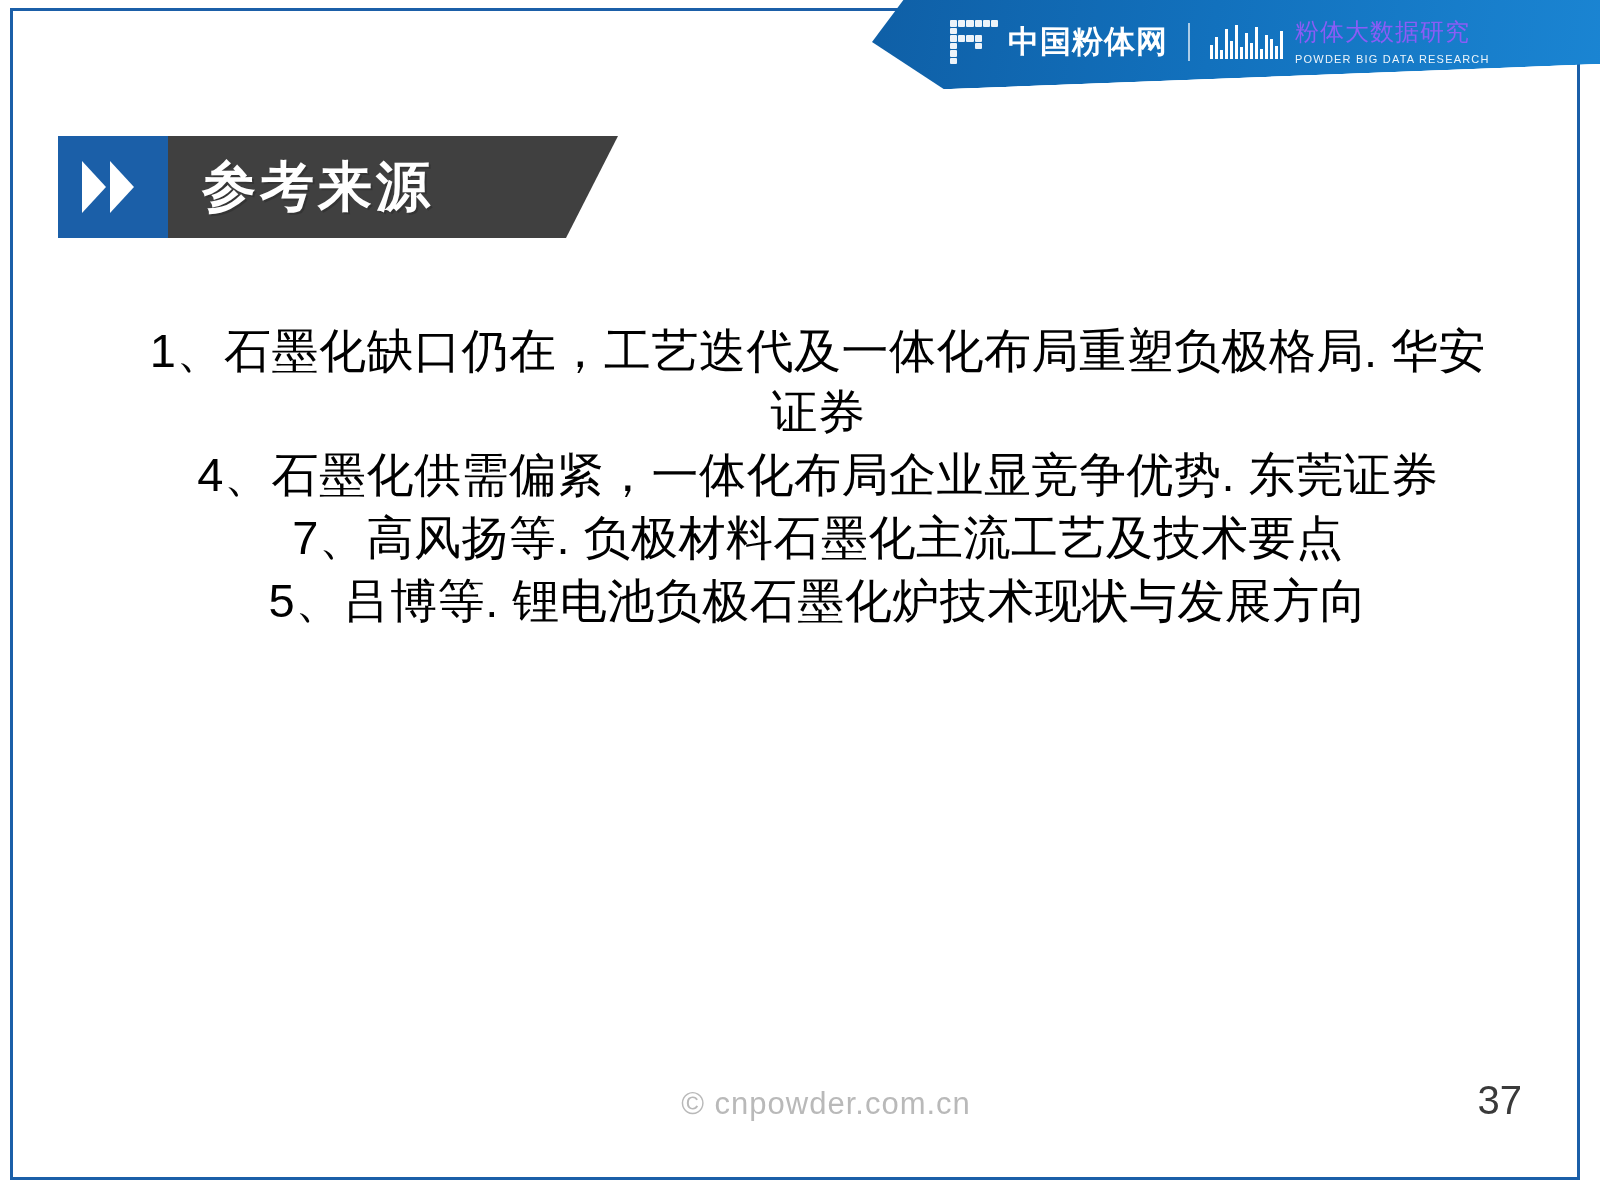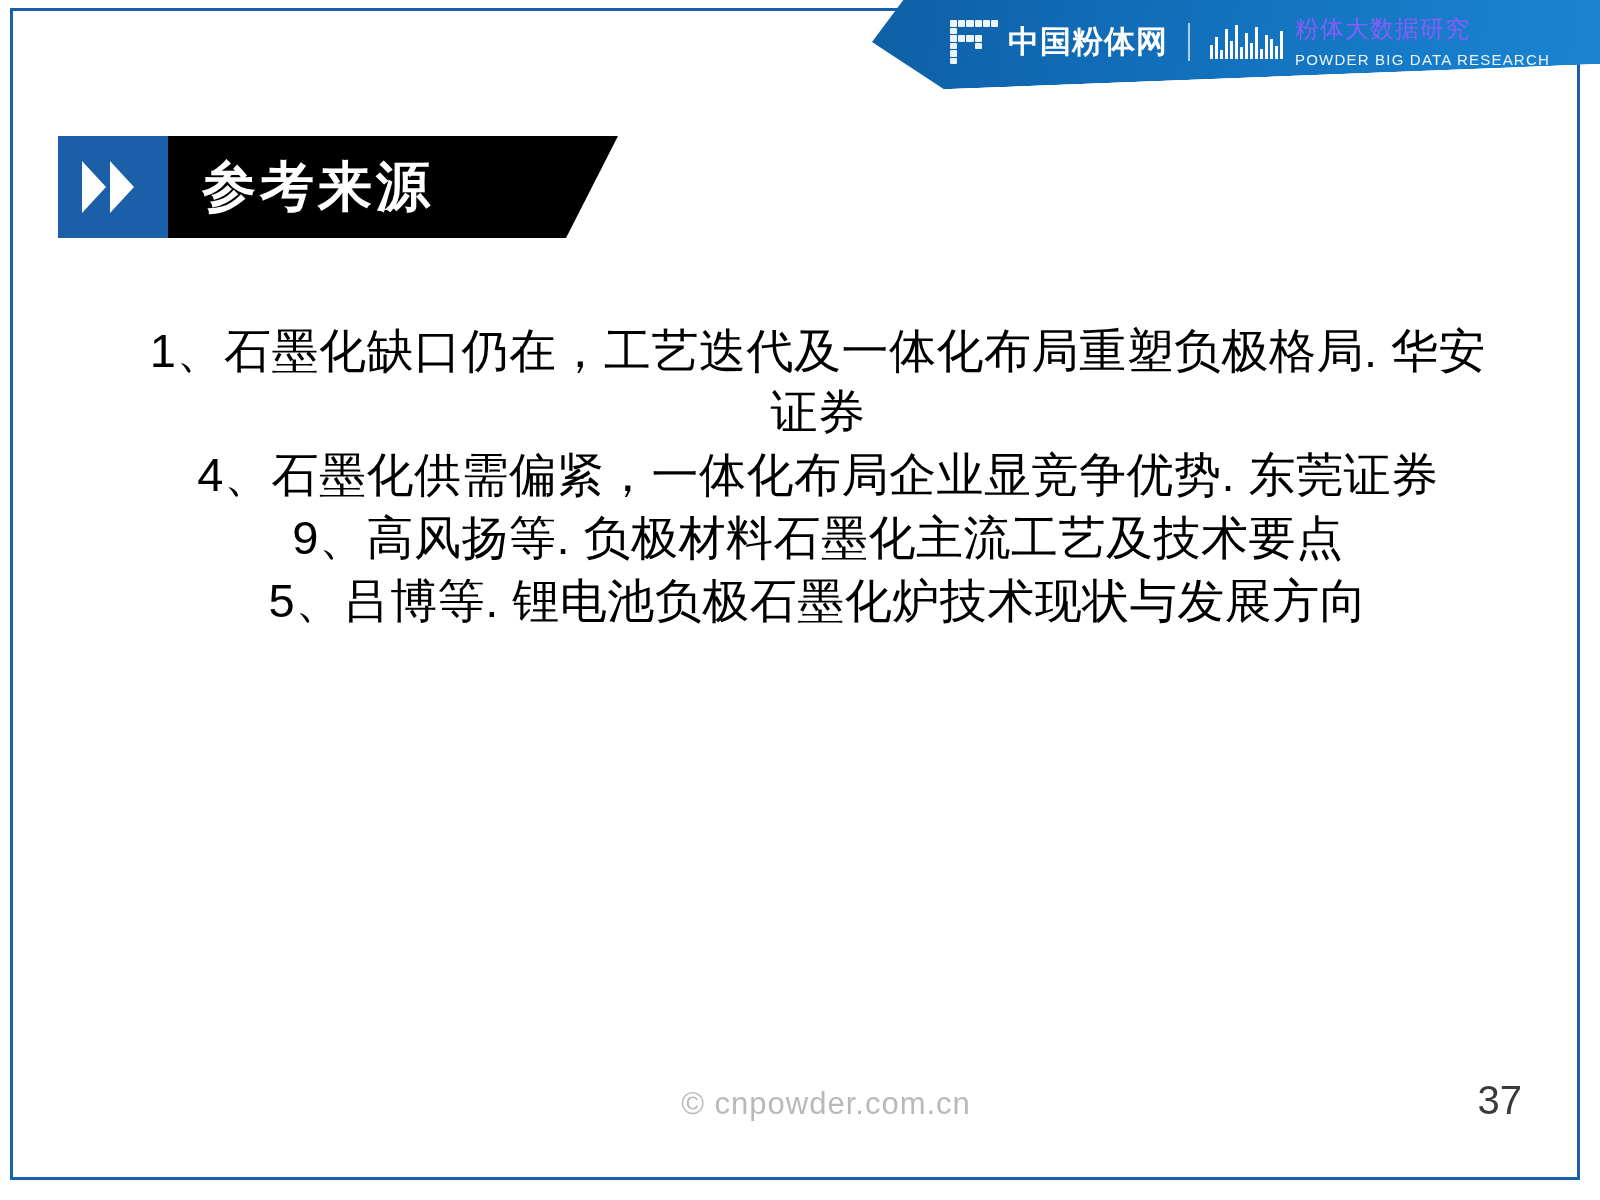--- a/index.html
+++ b/index.html
@@ -116,21 +116,21 @@
   .brand2-cn {
     color: #8b5cf6;
     font-size: 24px;
     font-weight: normal;
     letter-spacing: 1px;
     line-height: 1.05;
     white-space: nowrap;
   }
   .brand2-en {
     color: rgba(255,255,255,0.92);
-    font-size: 15px;
+    font-size: 11px;
     letter-spacing: 1.2px;
     margin-top: 9px;
     white-space: nowrap;
   }
 
   
   .title-wrap {
     position: absolute;
     left: 58px;
     top: 136px;
@@ -156,21 +156,21 @@
     top: 0;
     width: 0; height: 0;
     border-top: 26px solid transparent;
     border-bottom: 26px solid transparent;
     border-left: 24px solid #ffffff;
   }
   .chev-block .chev span.a { left: 2px; }
   .chev-block .chev span.b { left: 30px; }
   .title-band {
     width: 450px;
-    background: #000000;
+    background: #404040;
     position: relative;
     display: flex;
     align-items: center;
     clip-path: polygon(0 0, 100% 0, calc(100% - 52px) 100%, 0 100%);
     padding-left: 34px;
     box-sizing: border-box;
     text-align: right;
   }
   .title-text {
     color: #ffffff;
@@ -314,20 +314,20 @@
       </div>
     </div>
     <div class="title-band">
       <div class="title-text">参考来源</div>
     </div>
   </div>
 
   <div class="body-list">
     <p class="ref-item">1、石墨化缺口仍在，工艺迭代及一体化布局重塑负极格局. 华安证券</p>
     <p class="ref-item">4、石墨化供需偏紧，一体化布局企业显竞争优势. 东莞证券</p>
-    <p class="ref-item">9、高风扬等. 负极材料石墨化主流工艺及技术要点</p>
+    <p class="ref-item">7、高风扬等. 负极材料石墨化主流工艺及技术要点</p>
     <p class="ref-item">5、吕博等. 锂电池负极石墨化炉技术现状与发展方向</p>
   </div>
 
   <div class="watermark">© cnpowder.com.cn</div>
   <div class="page-number">37</div>
 
 </div>
 
 </body></html>

